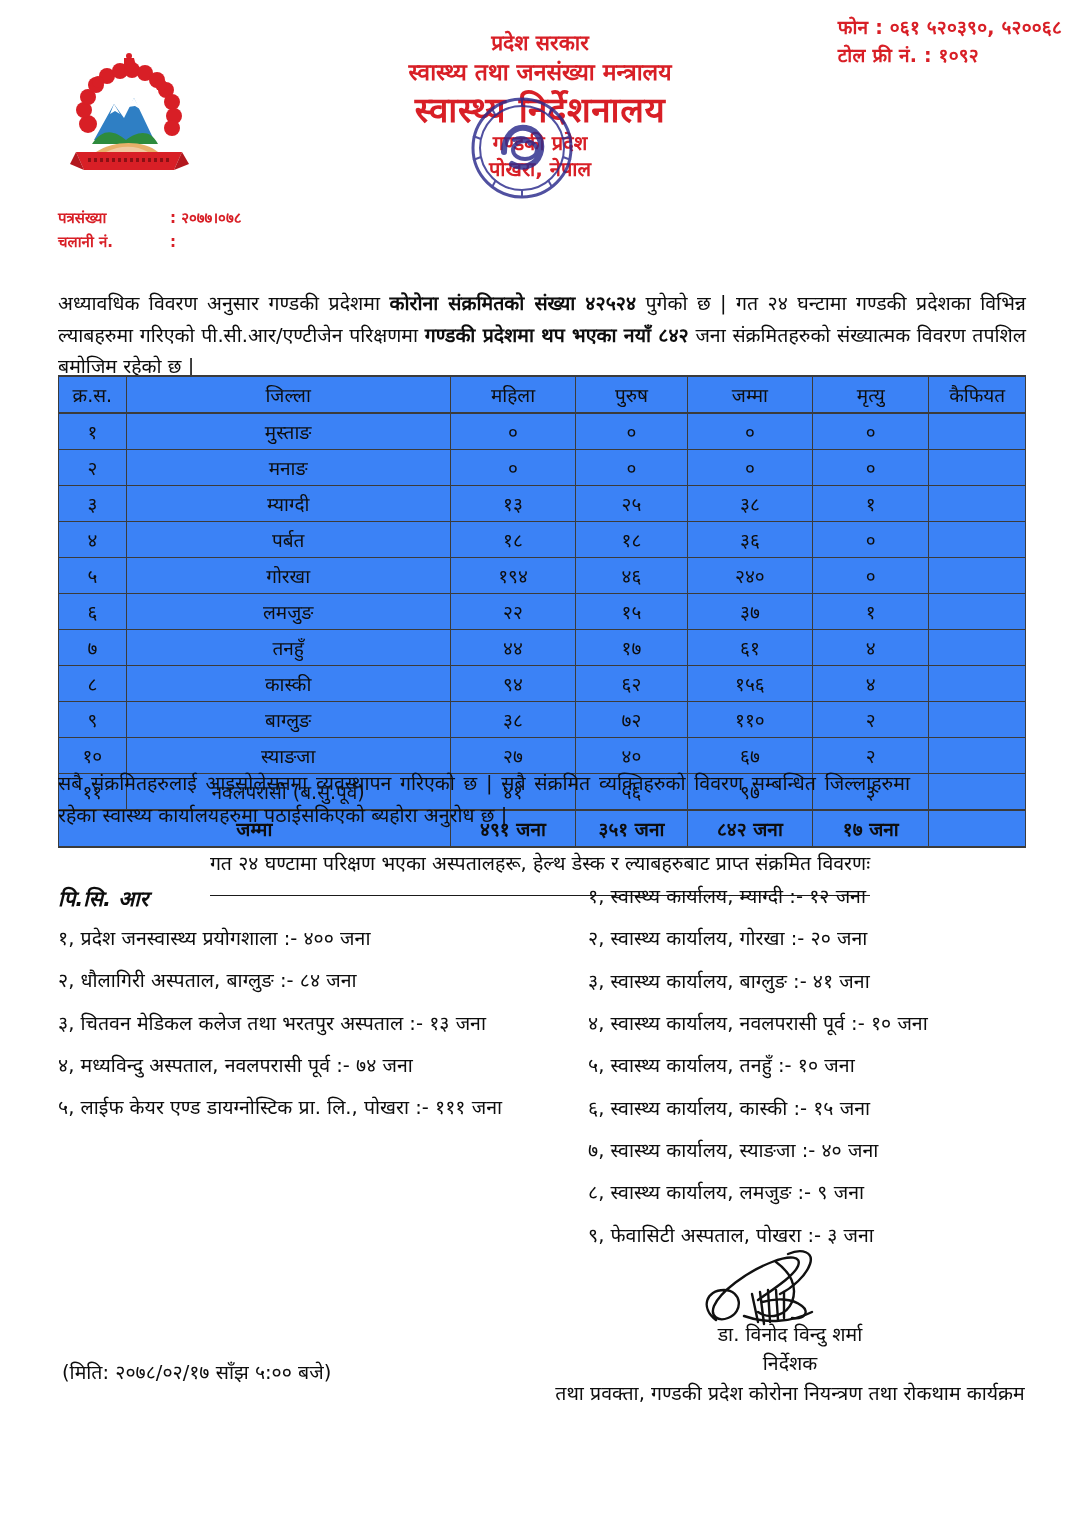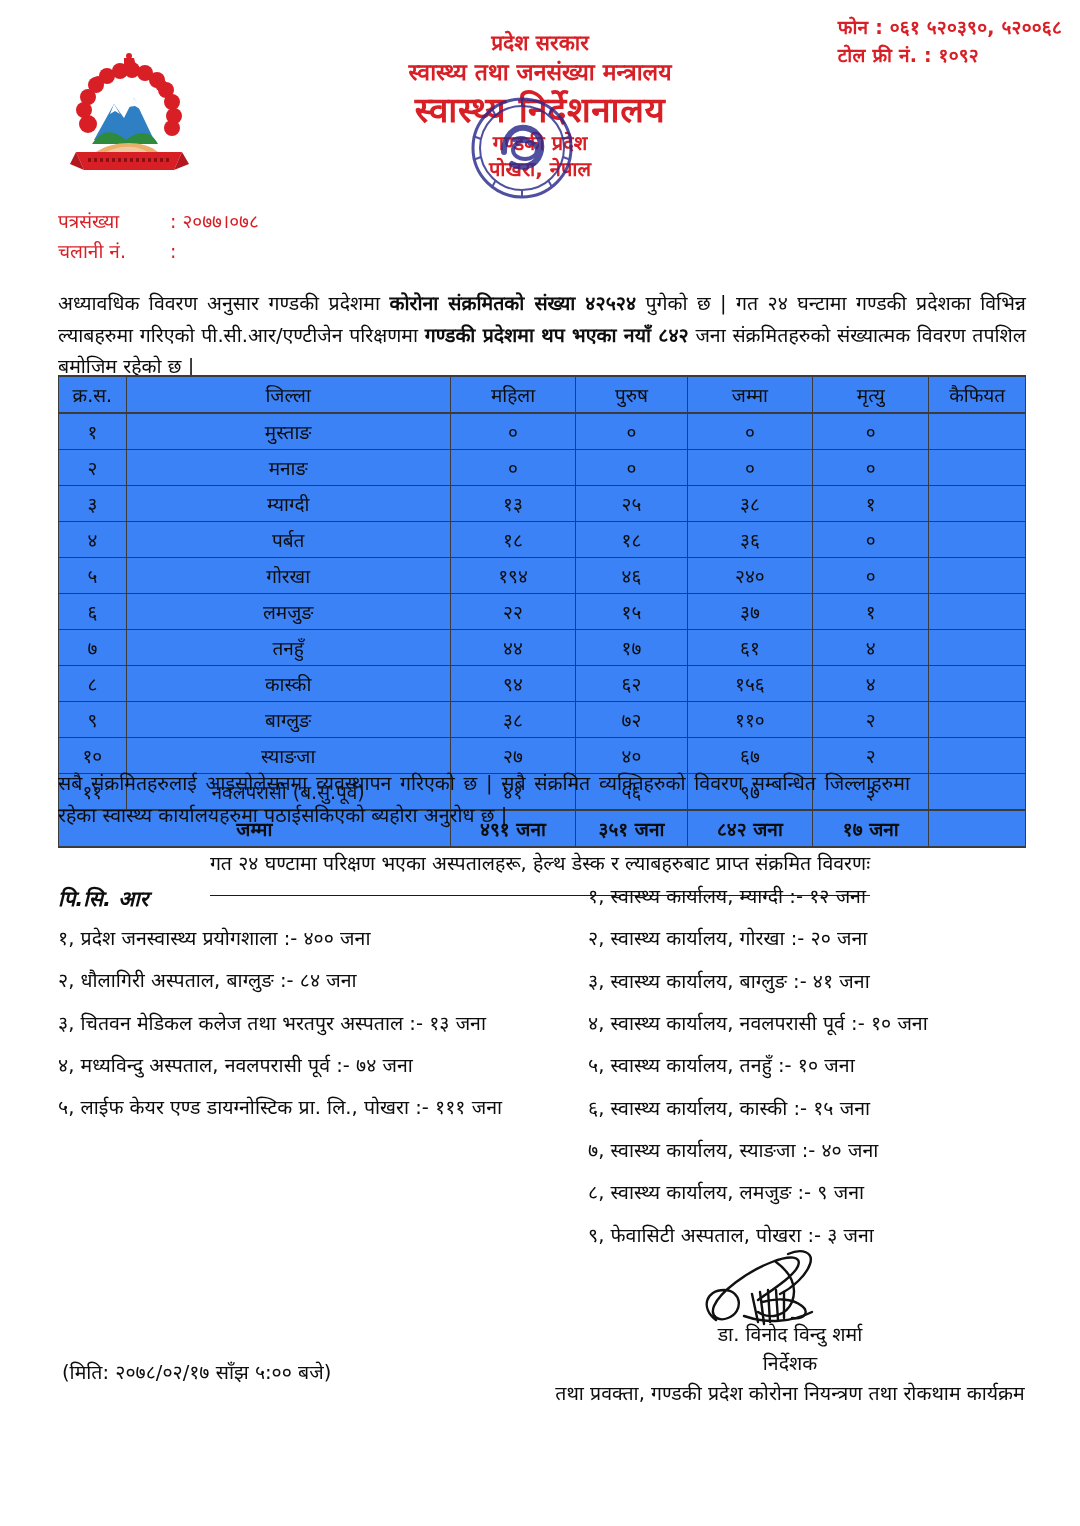--- a/index.html
+++ b/index.html
@@ -91,22 +91,22 @@
     height: 104px;
     opacity: .82;
     pointer-events: none;
   }
 
   .letter-meta {
     position: absolute;
     left: 58px;
     top: 206px;
     color: #d81f26;
-    font-size: 19px;
-    font-weight: normal;
+    font-size: 15px;
+    font-weight: bold;
     line-height: 1.6;
   }
   .letter-meta .lm-label { display: inline-block; min-width: 112px; }
 
   
   .subject {
     position: absolute;
     left: 0; right: 0;
     top: 248px;
     text-align: center;

